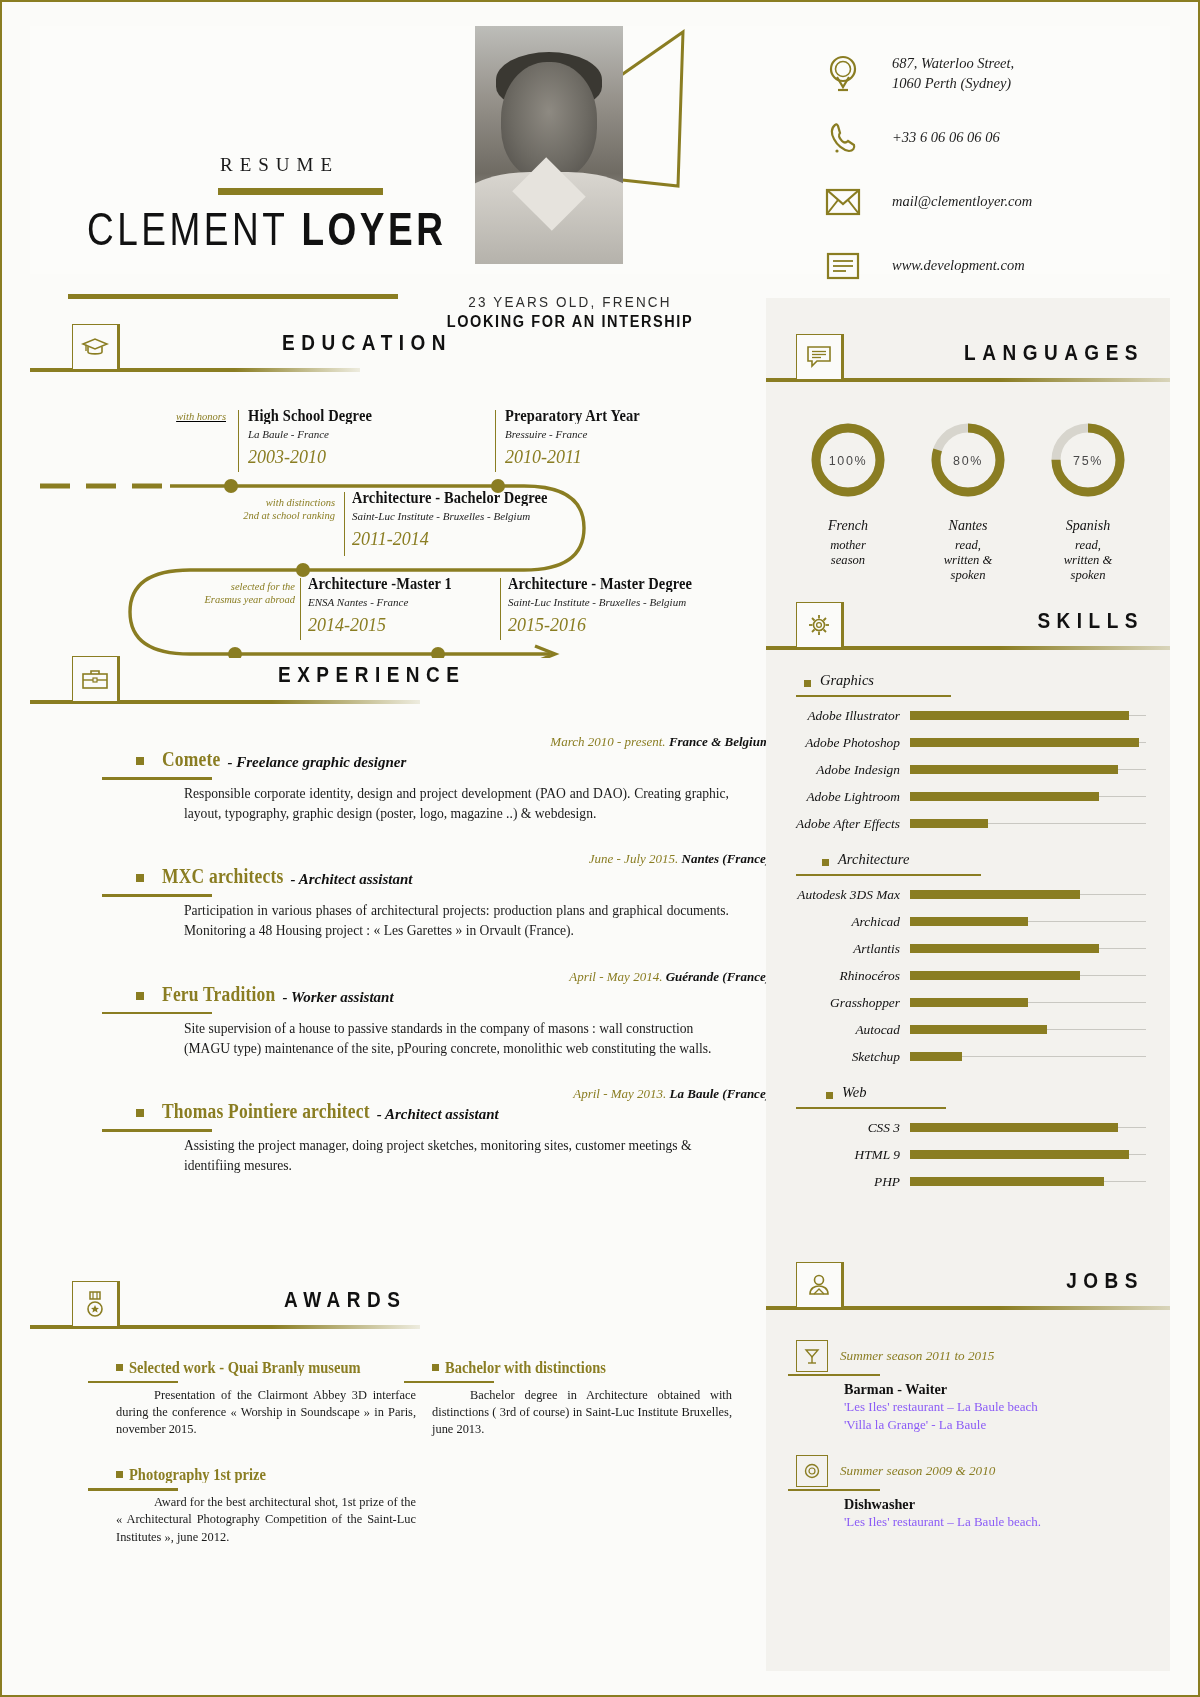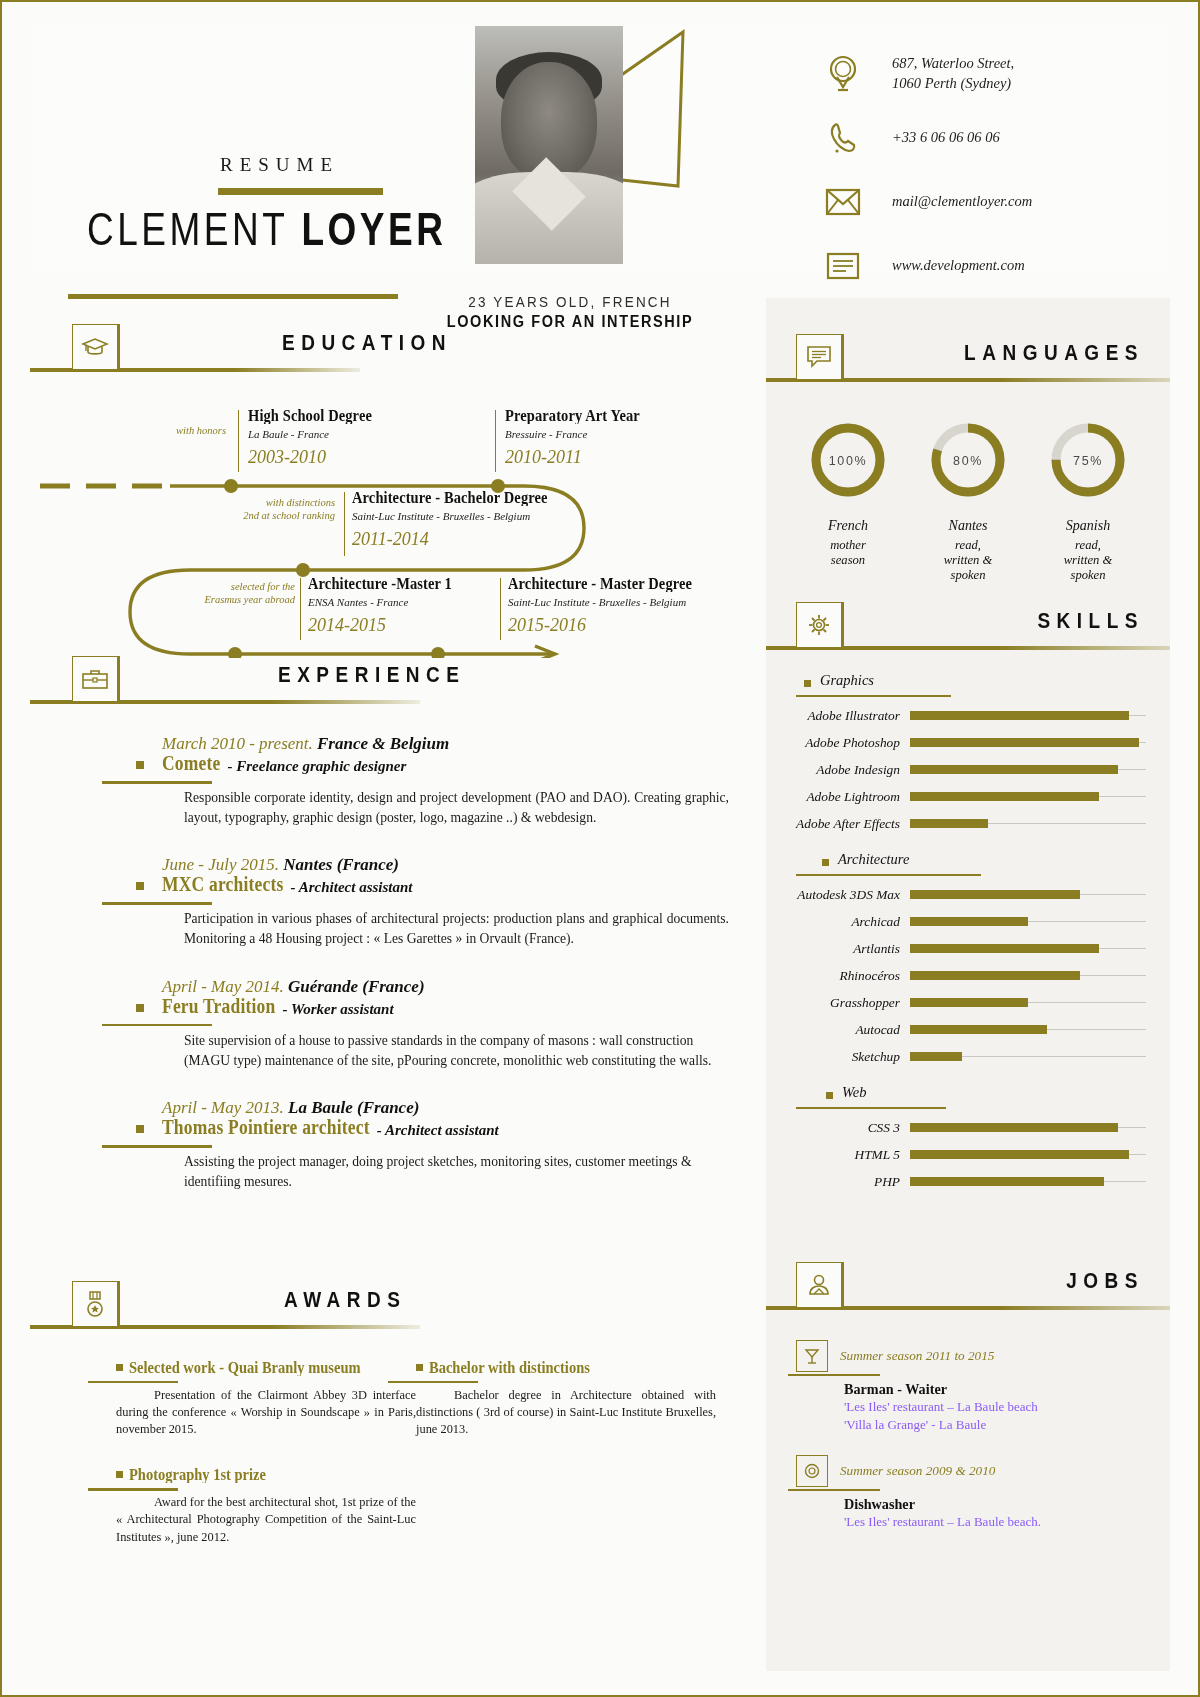--- a/index.html
+++ b/index.html
@@ -154,21 +154,21 @@
     font-family: "Liberation Serif", serif; font-style: italic;
     font-size: 18px; color: #8a7d22; margin-top: 7px;
   }
 
   
   .exp { position: absolute; left: 0; top: 628px; width: 740px; }
   .exp .sec-head .baseline { width: 390px; }
   .exp .sec-head .title { left: 248px; }
   .exp-list { position: relative; margin-top: 22px; }
   .exp-item { position: relative; margin-bottom: 28px; padding-left: 132px; }
-  .exp-meta { font-size: 17px; margin-bottom: 1px; }
+  .exp-meta { font-size: 13px; margin-bottom: 1px; text-align: right; }
   .exp-meta .date {
     font-family: "Liberation Serif", serif; font-style: italic; color: #8a7d22;
   }
   .exp-meta .place {
     font-family: "Liberation Serif", serif; font-style: italic; color: #111; font-weight: 700;
   }
   .exp-title-row { position: relative; display: flex; align-items: baseline; }
   .exp-bullet {
     position: absolute; left: -26px; top: 6px; width: 8px; height: 8px; background: #8a7d22;
   }
@@ -188,21 +188,21 @@
     font-family: "Liberation Serif", serif; font-size: 13.6px; color: #1a1a1a;
     line-height: 1.45; margin-top: 12px; margin-left: 22px; width: 545px;
     text-align: justify;
   }
 
   
   .awards { position: absolute; left: 0; top: 1253px; width: 740px; }
   .awards .sec-head .baseline { width: 390px; }
   .awards .sec-head .title { left: 254px; }
   .awards-grid {
-    position: relative; margin-top: 22px; display: flex; padding-left: 86px;
+    position: relative; margin-top: 22px; display: flex; gap: 16px; padding-left: 86px;
   }
   .award-col { width: 300px; }
   .award-item { position: relative; margin-bottom: 28px; }
   .award-head { position: relative; }
   .award-bullet {
     display: inline-block; width: 7px; height: 7px; background: #8a7d22;
     margin-right: 6px; vertical-align: 2px;
   }
   .award-title {
     font-family: "Liberation Serif", serif; font-weight: 700; font-size: 14.5px;
@@ -392,21 +392,21 @@
       <path d="M10 108 H40 M56 108 H86 M102 108 H132" stroke="#8a7d22" stroke-width="5" fill="none"></path>
       <path d="M140 108 H494 Q554 108 554 150 Q554 192 494 192 H160 Q100 192 100 234 Q100 276 160 276 H520" stroke="#8a7d22" stroke-width="3.4" fill="none"></path>
       <path d="M505 268 L525 276 L505 284" stroke="#8a7d22" stroke-width="3.4" fill="none"></path>
       <circle cx="201" cy="108" r="7" fill="#8a7d22"></circle>
       <circle cx="468" cy="108" r="7" fill="#8a7d22"></circle>
       <circle cx="273" cy="192" r="7" fill="#8a7d22"></circle>
       <circle cx="205" cy="276" r="7" fill="#8a7d22"></circle>
       <circle cx="408" cy="276" r="7" fill="#8a7d22"></circle>
     </svg>
 
-    <div class="edu-item" style="left:96px; top:102px; width:100px;">
+    <div class="edu-item" style="left:96px; top:88px; width:100px;text-decoration:underline;">
       <div class="edu-note">with honors</div>
     </div>
     <div class="edu-bar" style="left:208px; top:88px; height:62px;"></div>
     <div class="edu-item" style="left:218px; top:86px; width:250px;">
       <div class="edu-title">High School Degree</div>
       <div class="edu-sub">La Baule - France</div>
       <div class="edu-date">2003-2010</div>
     </div>
 
     <div class="edu-bar" style="left:465px; top:88px; height:62px;"></div>
@@ -737,21 +737,21 @@
           <div class="group-name" style="left:76px;">Web</div>
           <div class="group-rule" style="left:30px; width:150px;"></div>
         </div>
         <div class="skill-row">
           <div class="skill-name">CSS 3</div>
           <div class="skill-track">
                 <div class="skill-fill" style="width:88%"></div>
               </div>
         </div>
         <div class="skill-row">
-          <div class="skill-name">HTML 5</div>
+          <div class="skill-name">HTML 9</div>
           <div class="skill-track">
                 <div class="skill-fill" style="width:93%"></div>
               </div>
         </div>
         <div class="skill-row">
           <div class="skill-name">PHP</div>
           <div class="skill-track">
                 <div class="skill-fill" style="width:82%"></div>
               </div>
         </div>

